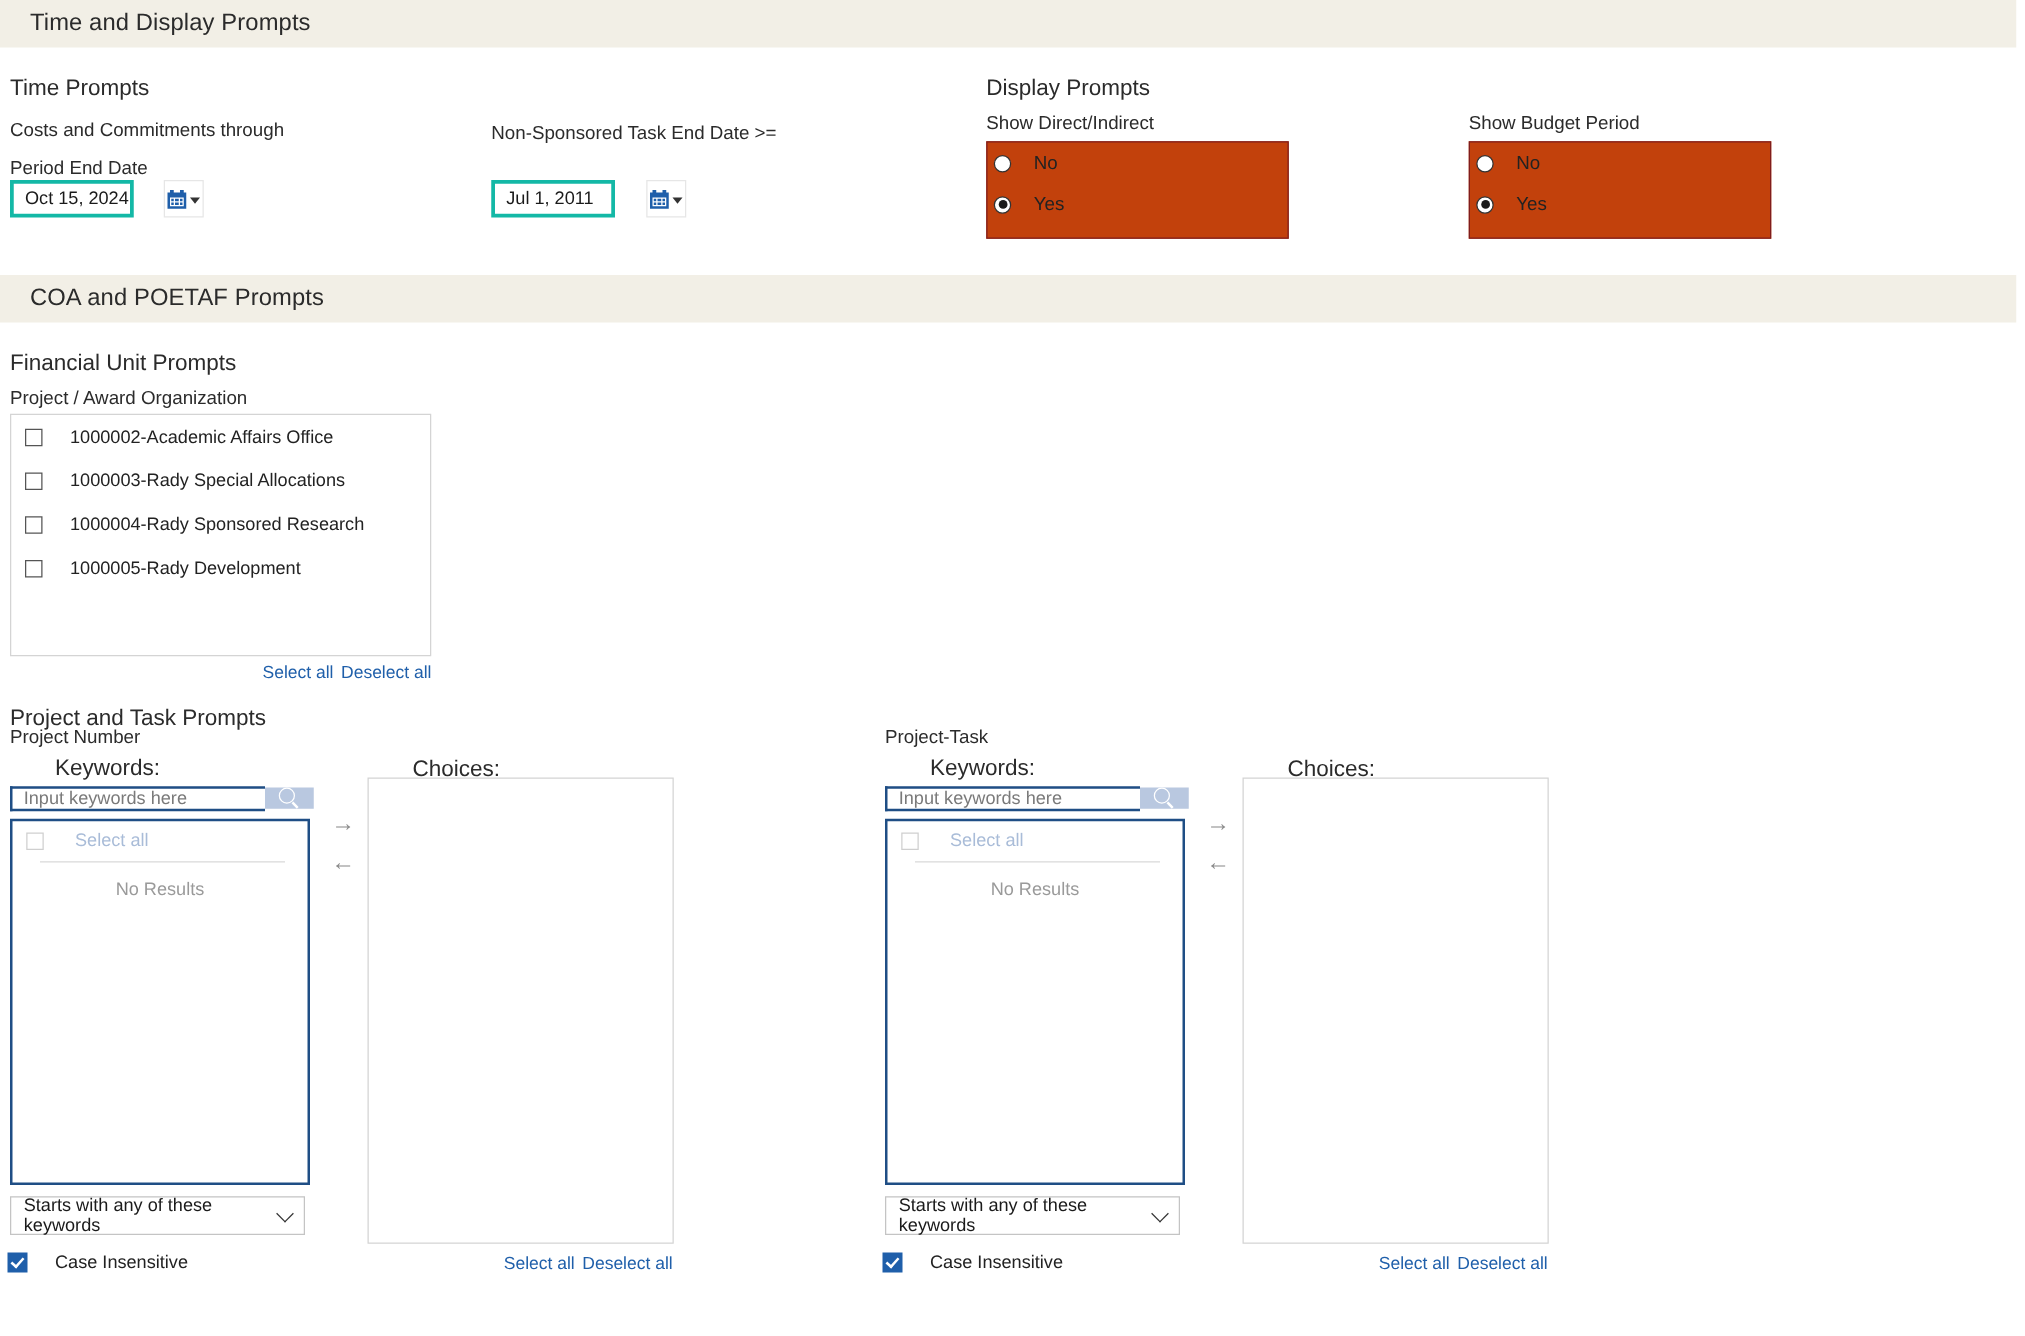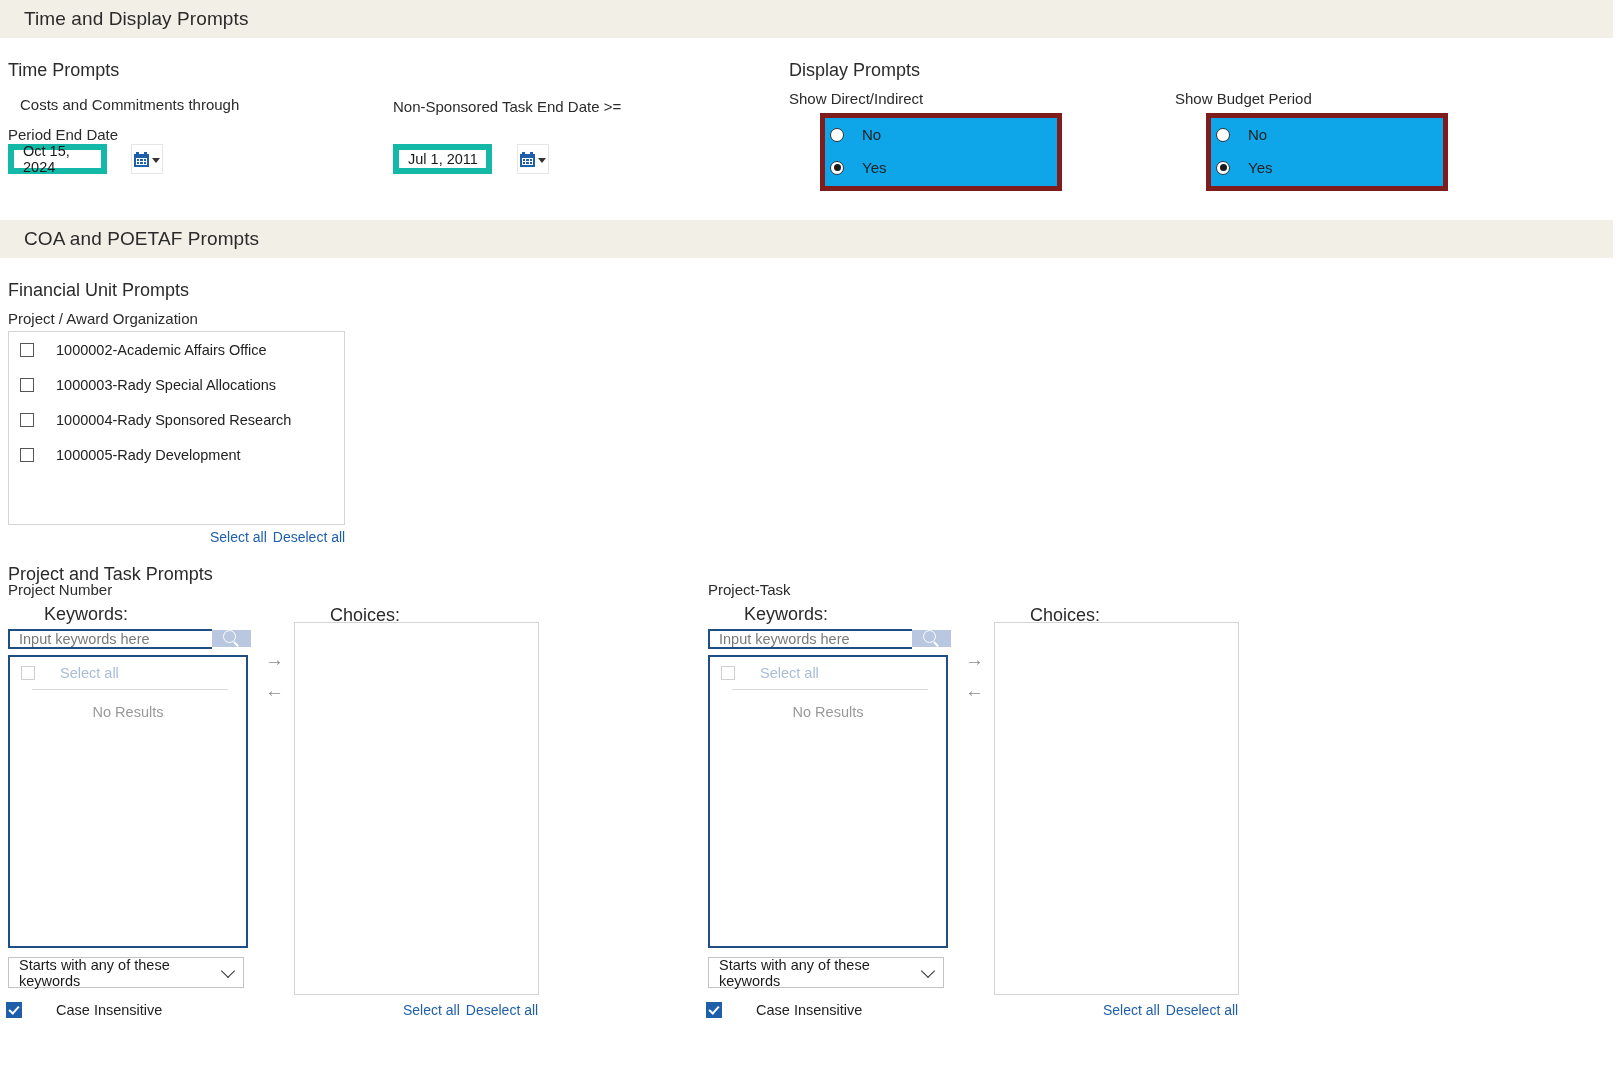--- a/index.html
+++ b/index.html
@@ -50,21 +50,21 @@
     position: absolute;
     font-size: 18px;
     color: #2b2b2b;
     margin-left: 36px;
   }
 
   
   .date-input {
     position: absolute;
     height: 30px;
-    border: 6px solid #14b8a6;
+    border: 3px solid #14b8a6;
     background: #ffffff;
     box-sizing: border-box;
     display: flex;
     align-items: center;
     padding-left: 9px;
     font-size: 14.5px;
     color: #1a1a1a;
   }
   .cal-btn {
     position: absolute;
@@ -122,24 +122,23 @@
     border-left: 4px solid transparent;
     border-right: 4px solid transparent;
     border-top: 5px solid #333333;
     margin-left: 3px;
     margin-top: 2px;
   }
 
   
   .radio-box {
     position: absolute;
-    border: 5px solid #7f1d1d;
-    background: #0ea5e9;
-    box-sizing: border-box;
-    margin-left: 31px;
+    border: 1px solid #7f1d1d;
+    background: #c2410c;
+    box-sizing: border-box;
   }
   .radio-row {
     display: flex;
     align-items: center;
     height: 33px;
     padding-left: 5px;
     cursor: pointer;
   }
   .radio {
     width: 14px;
@@ -332,21 +331,20 @@
     margin-left: 10px;
     margin-top: -4px;
     flex: none;
   }
 
   .ci-wrap {
     position: absolute;
     display: flex;
     align-items: center;
     cursor: pointer;
-    gap: 12px;
   }
   .cbx-blue {
     width: 16px; height: 16px;
     background: #1f5faa;
     position: relative;
     flex: none;
   }
   .cbx-blue::after {
     content: "";
     position: absolute;
@@ -364,21 +362,21 @@
 </style>
 </head>
 <body>
 
 <div class="section-bar" style="top:0;">
   <span class="section-title">Time and Display Prompts</span>
 </div>
 
 <div class="group-title" style="left:8px; top:60px;">Time Prompts</div>
 
-<div class="field-label" style="left:20px; top:96px;">Costs and Commitments through</div>
+<div class="field-label" style="left:8px; top:96px;">Costs and Commitments through</div>
 <div class="field-label" style="left:8px; top:126px;">Period End Date</div>
 
 <div class="date-input" style="left:8px; top:144px; width:99px;">Oct 15, 2024</div>
 <div class="cal-btn" style="left:131px; top:144px;">
   <span class="cal-glyph">
     <span class="peg1"></span>
       <span class="peg2"></span>
     <span class="body"></span>
     <span class="inner"></span>
     <span class="dots">

